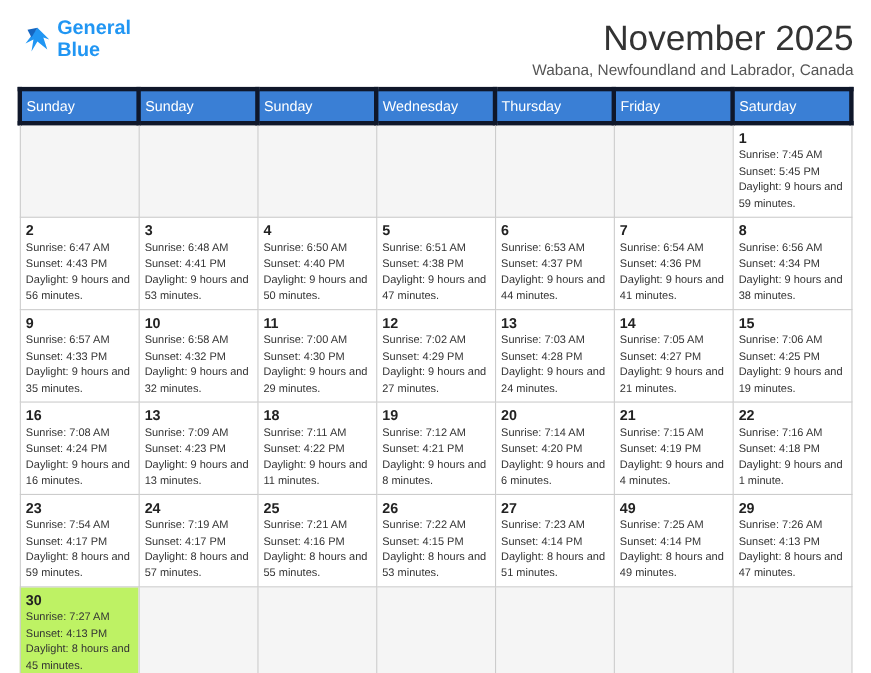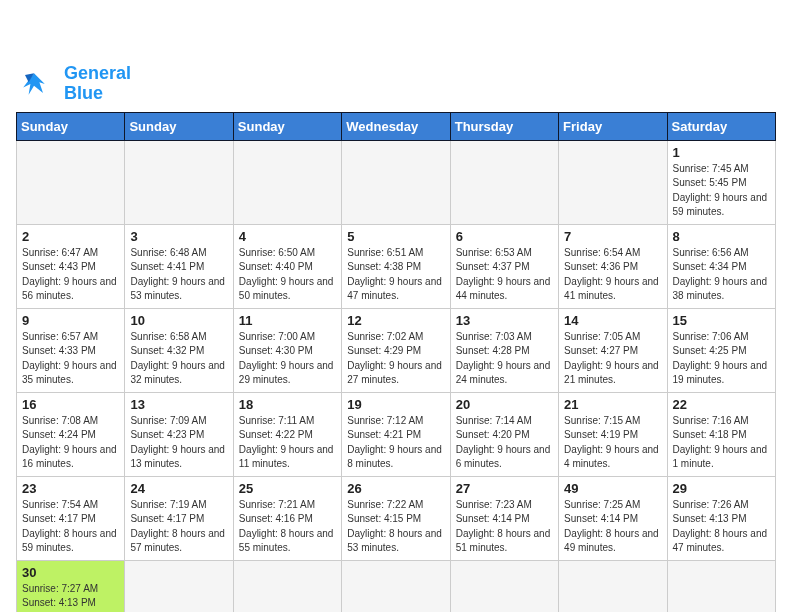--- a/index.html
+++ b/index.html
@@ -12,22 +12,21 @@
     }
     .header-area {
       display: flex;
       align-items: flex-start;
       justify-content: space-between;
       margin-bottom: 8px;
     }
     .logo {
       display: flex;
       align-items: center;
-      gap: 12px;
-      margin-top: 48px;
+      gap: 0;
     }
     .logo-text {
       font-size: 18px;
       color: #333;
       line-height: 1.1;
     }
     .logo-text span { color: #2196F3; font-weight: bold; }
     .logo-bird {
       width: 36px;
       height: 36px;
@@ -47,24 +46,24 @@
     }
     .calendar {
       width: 100%;
       border-collapse: collapse;
       border: 1px solid #bbb;
     }
     .calendar th {
       background-color: #3a7fd5;
       color: #fff;
       font-size: 13px;
-      font-weight: bold;
+      font-weight: normal;
       padding: 6px 4px;
       text-align: left;
-      border: 1px solid #0f172a;
+      border: 4px solid #0f172a;
     }
     .calendar td {
       vertical-align: top;
       border: 1px solid #ccc;
       padding: 4px 5px;
       width: 108px;
       min-height: 80px;
       background: #fff;
       font-size: 10.5px;
       color: #333;
@@ -98,20 +97,24 @@
   <div class="logo">
     <svg class="logo-bird" viewBox="0 0 40 40">
       <polygon points="20,8 32,20 26,18 30,30 20,22 14,32 16,20 8,24" fill="#2196F3"></polygon>
       <polygon points="10,10 20,8 14,18" fill="#1565C0"></polygon>
     </svg>
     <div class="logo-text">
       <div><span>General</span></div>
       <div><span style="color:#2196F3;font-weight:bold">Blue</span></div>
     </div>
   </div>
+  <div class="title-area">
+    <div class="month-title">November 2025</div>
+    <div class="subtitle">Wabana, Newfoundland and Labrador, Canada</div>
+  </div>
 </div>
 
 <table class="calendar">
   <thead>
     <tr>
     <th>Sunday</th>
         <th>Sunday</th>
         <th>Sunday</th>
         <th>Wednesday</th>
         <th>Thursday</th>

